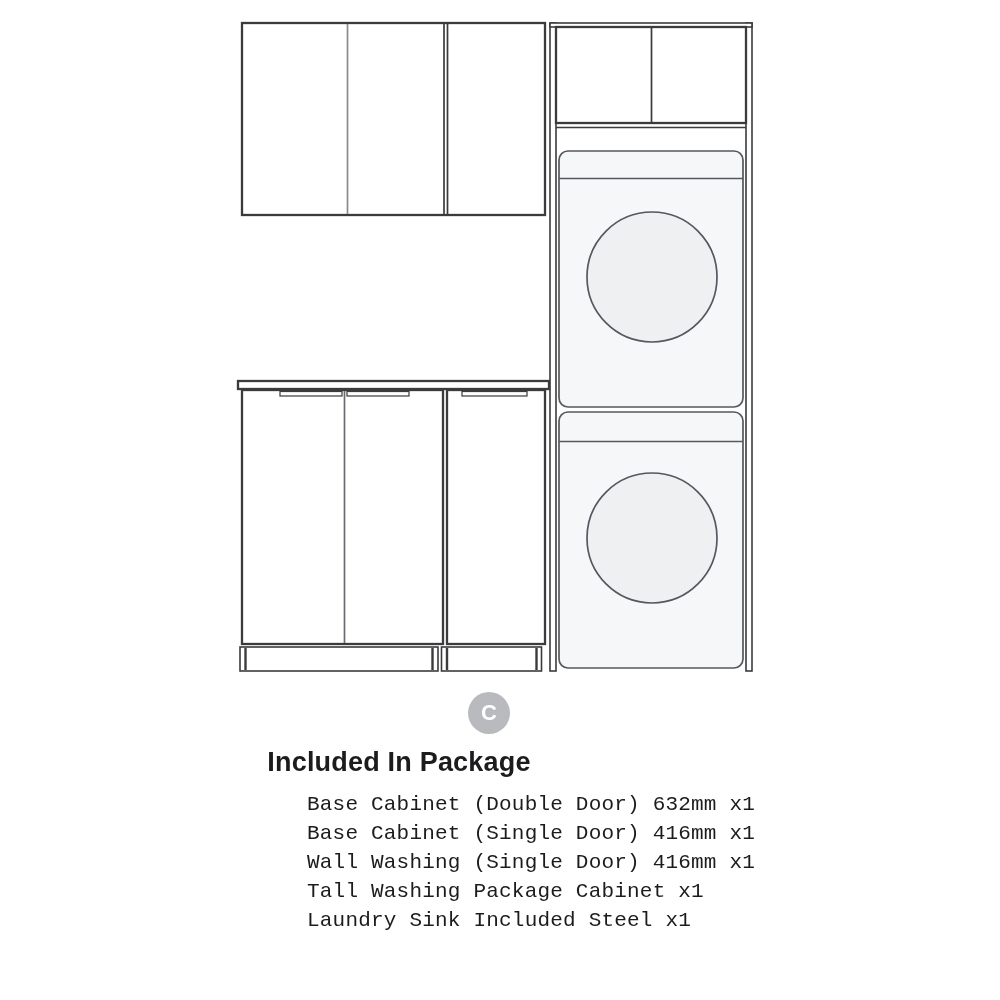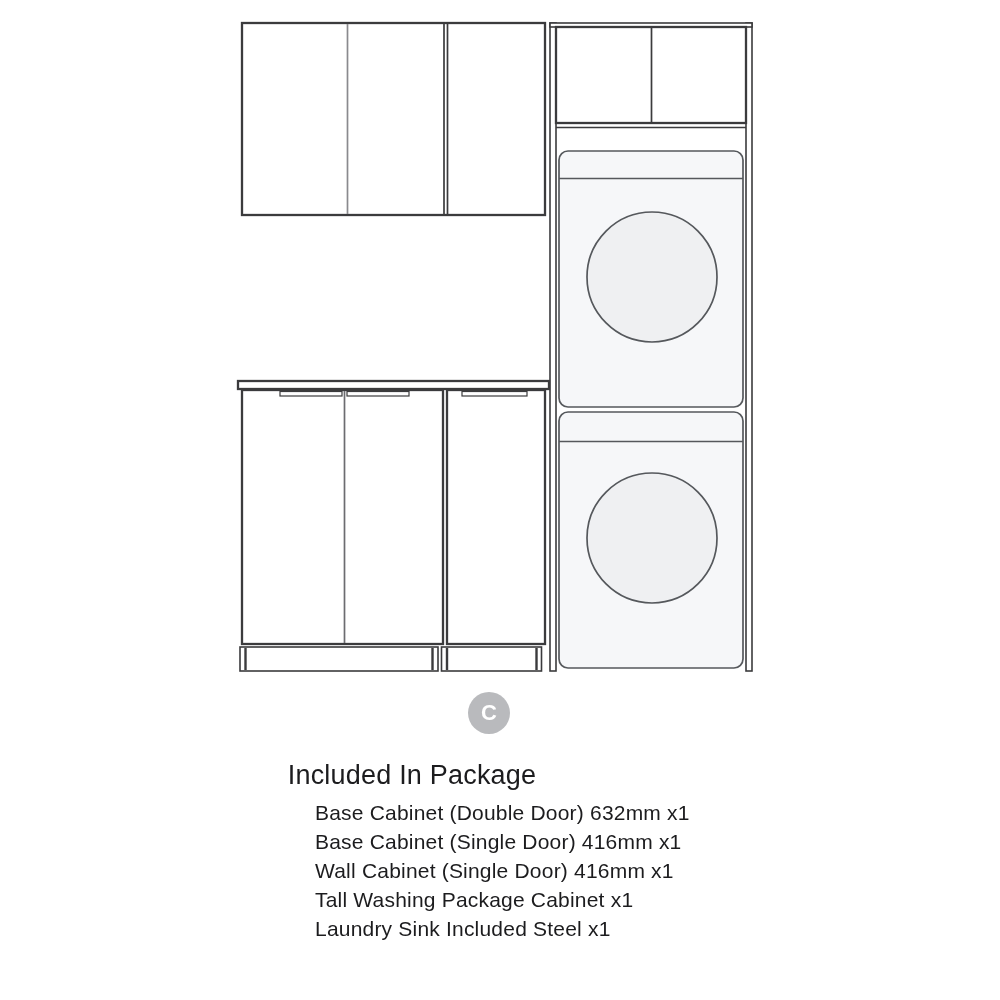--- a/index.html
+++ b/index.html
@@ -27,26 +27,26 @@
   .handle{fill:#ffffff;stroke:var(--line);stroke-width:1.2;}
   .leg{fill:none;stroke:var(--line);stroke-width:2.4;}
 
   .badge{
     position:absolute;left:468px;top:692px;width:42px;height:42px;border-radius:50%;
     background:var(--badge-bg);display:flex;align-items:center;justify-content:center;
   }
   .badge span{color:var(--badge-text);font-size:22px;font-weight:700;line-height:1;}
 
   h1.heading{
-    position:absolute;top:744px;left:0;width:792px;margin:16px;text-align:center;
-    font-size:27px;font-weight:400;color:var(--text);letter-spacing:.2px;
+    position:absolute;top:744px;left:0;width:792px;margin:3px;text-align:center;
+    font-size:27px;font-weight:700;color:var(--text);letter-spacing:.2px;
   }
   ul.pkg{
-    position:absolute;top:786px;left:303px;margin:12px;padding:0;list-style:none;
-    font-size:21px;line-height:29px;color:var(--text);letter-spacing:.2px;
+    position:absolute;top:786px;left:303px;margin:4px;padding:0;list-style:none;
+    font-size:21px;line-height:29px;color:var(--text);letter-spacing:.2px;font-family:Liberation Mono, monospace;
   }
 </style>
 </head>
 <body>
 
 <div class="page">
 
   <svg class="diagram" width="1000" height="690" viewBox="0 0 1000 690" xmlns="http://www.w3.org/2000/svg">
 
     <g>
@@ -100,17 +100,17 @@
 
   <div class="badge">
     <span>C</span>
   </div>
 
   <h1 class="heading">Included In Package</h1>
 
   <ul class="pkg">
     <li>Base Cabinet (Double Door) 632mm x1</li>
     <li>Base Cabinet (Single Door) 416mm x1</li>
-    <li>Wall Cabinet (Single Door) 416mm x1</li>
+    <li>Wall Washing (Single Door) 416mm x1</li>
     <li>Tall Washing Package Cabinet x1</li>
     <li>Laundry Sink Included Steel x1</li>
   </ul>
 </div>
 
 </body></html>

